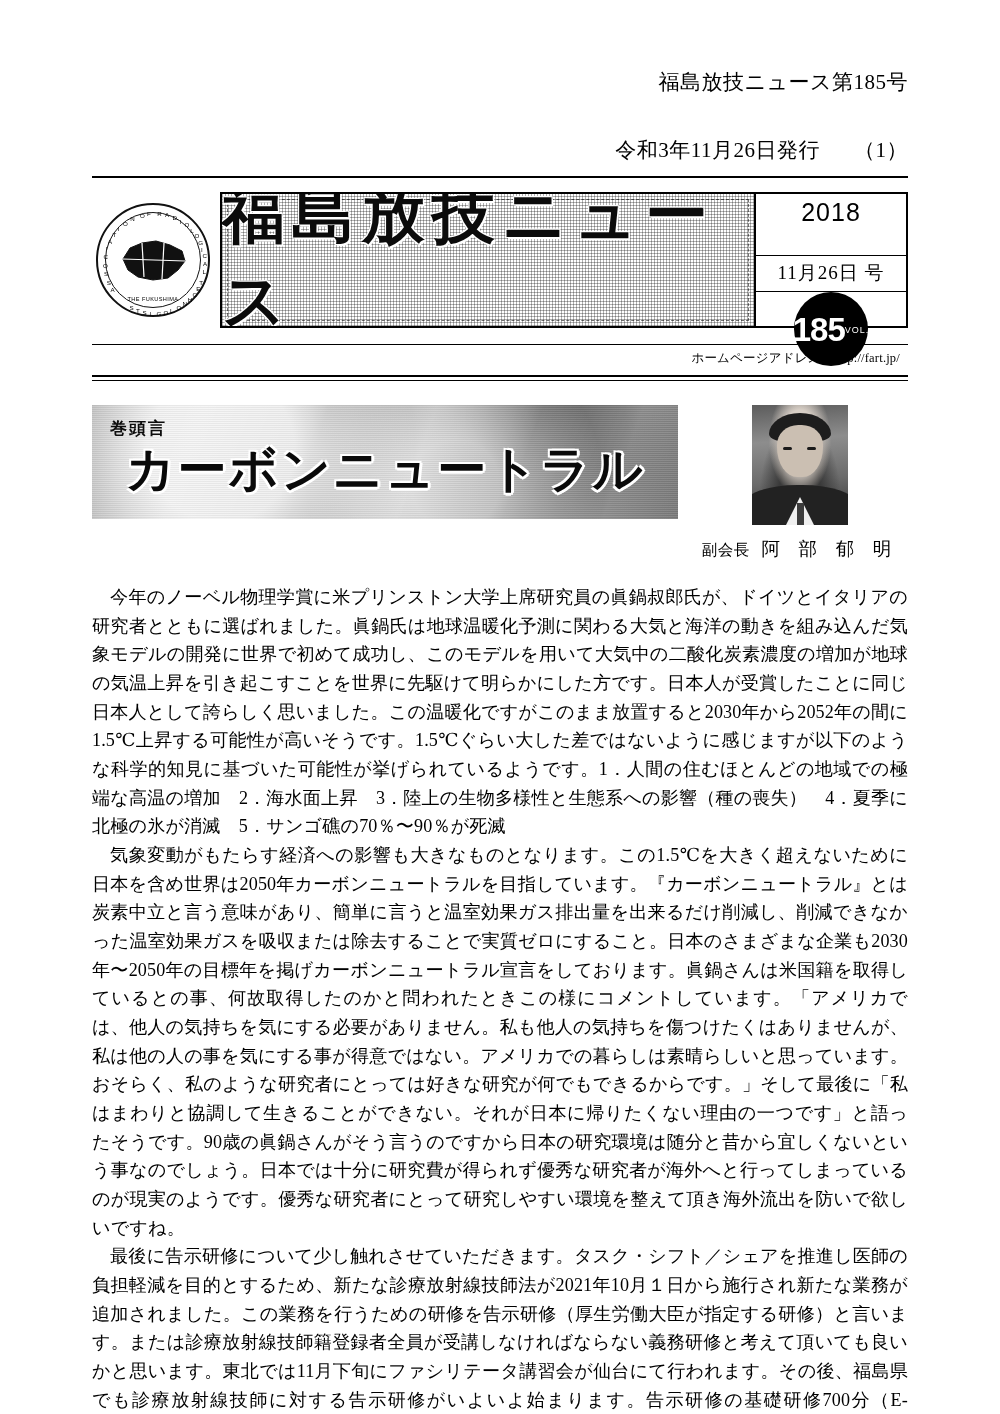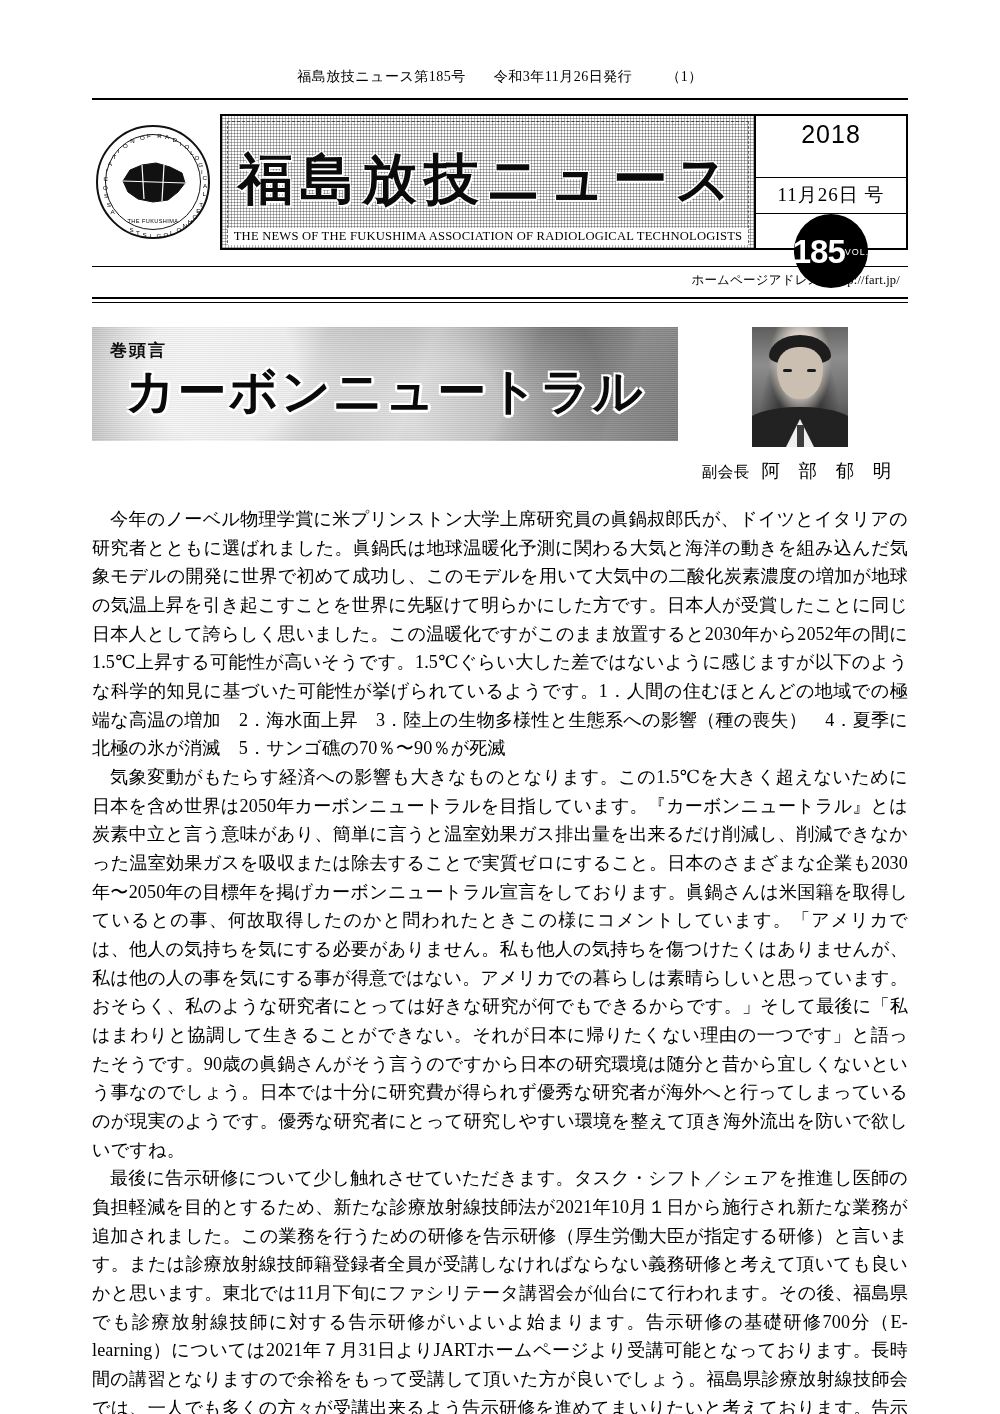--- a/index.html
+++ b/index.html
@@ -21,25 +21,26 @@
     position: relative;
     box-sizing: border-box;
     padding: 0 92px;
   }
 
   
   .running-head {
     display: flex;
     align-items: flex-end;
     justify-content: center;
-    gap: 28px;
+    gap: 40px;
     padding-top: 68px;
-    font-size: 14px;
+    font-size: 21px;
     letter-spacing: 0.5px;
     white-space: nowrap;
+    flex-direction: column;
   }
   .running-head .rh-right {
     display: flex;
     gap: 34px;
     align-items: flex-end;
   }
   .rule-thick {
     border-top: 2.4px solid #000;
     margin-top: 12px;
   }
@@ -121,21 +122,21 @@
   .title-box::before {
     content: "";
     position: absolute;
     left: 5px; top: 5px; right: 5px; bottom: 5px;
     border: 1px dashed rgba(0,0,0,0.55);
     pointer-events: none;
   }
   .paper-title {
     font-family: Liberation Mono, monospace;
     font-weight: bold;
-    font-size: 55px;
+    font-size: 63px;
     letter-spacing: 7px;
     color: #0b0b0b;
     text-shadow: 1.5px 1.5px 0 #fff, -1px -1px 0 #fff, 1px -1px 0 #fff, -1px 1px 0 #fff;
     position: relative;
     z-index: 2;
     margin-top: 24px;
   }
   .paper-title-en {
     font-family: "Liberation Serif", serif;
     font-size: 12.6px;

